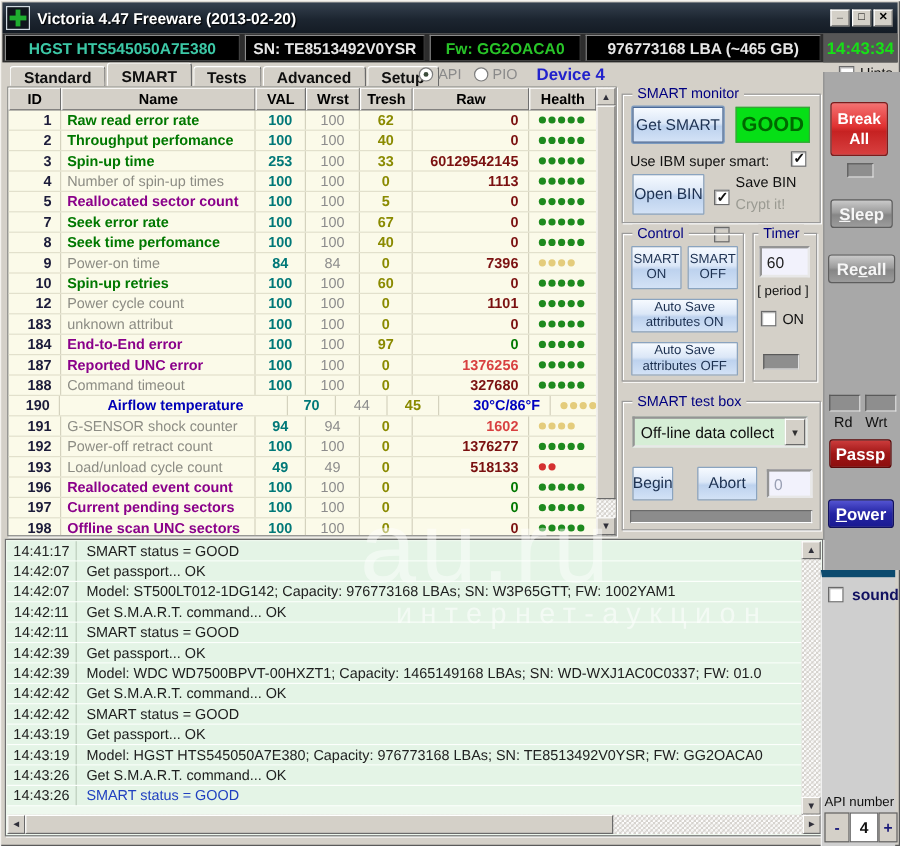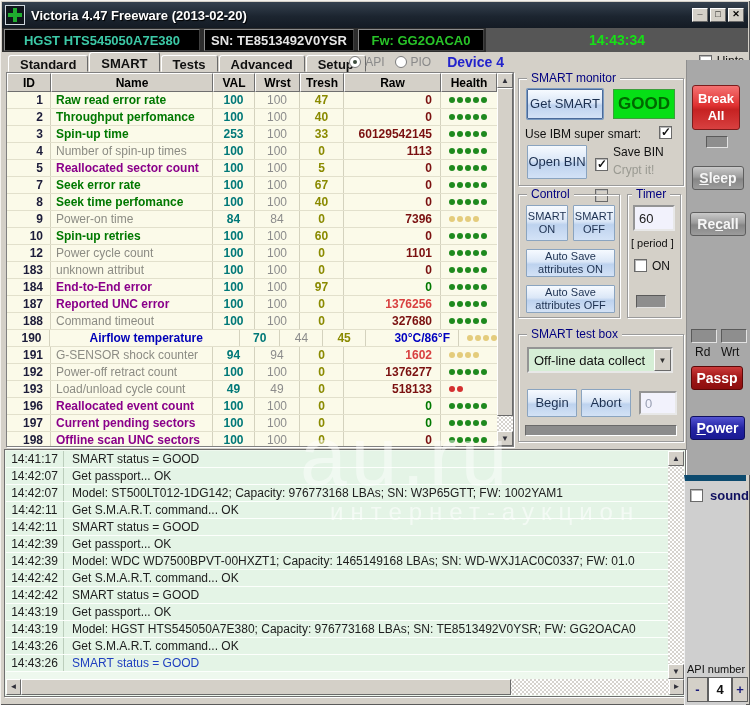--- a/index.html
+++ b/index.html
@@ -170,20 +170,21 @@
       <div class="tb-btn min"></div>
       <div class="tb-btn max"></div>
       <div class="tb-btn cls"></div>
     </div>
   </div>
 
   <div class="infobar abs">
     <div class="seg model">HGST HTS545050A7E380</div>
     <div class="seg serial">SN: TE8513492V0YSR</div>
     <div class="seg fw">Fw: GG2OACA0</div>
+    <div class="seg cap">976773168 LBA (~465 GB)</div>
     <div class="clockbox">14:43:34</div>
   </div>
 
   <div class="tabbar abs">
     <div id="tabs" style="display:flex;align-items:flex-end;padding-left:6px;">
         <div class="tab">Standard</div>
         <div class="tab active">SMART</div>
         <div class="tab">Tests</div>
         <div class="tab">Advanced</div>
         <div class="tab">Setup</div>
@@ -210,21 +211,21 @@
         <div class="th" style="width: 44px;">Tresh</div>
         <div class="th" style="width: 97px;">Raw</div>
         <div class="th" style="width: 56px;">Health</div>
       </div>
     <div class="trows" id="tbody">
         <div class="tr">
           <div class="td c-id">1</div>
           <div class="td c-name nc-green">Raw read error rate</div>
           <div class="td c-val val-teal">100</div>
           <div class="td c-wrst wrst-gray">100</div>
-          <div class="td c-tresh tresh-olive">47</div>
+          <div class="td c-tresh tresh-olive">62</div>
           <div class="td c-raw rc-maroon">0</div>
           <div class="td c-health">
             <span class="dot dc-green"></span>
             <span class="dot dc-green"></span>
             <span class="dot dc-green"></span>
             <span class="dot dc-green"></span>
             <span class="dot dc-green"></span>
           </div>
         </div>
         <div class="tr">
@@ -559,21 +560,21 @@
     <div class="small-label abs" style="left:24px;top:64px;">ON</div>
     <div class="led abs" style="left:8px;top:100px;width:30px;height:13px;"></div>
   </div>
 
   <div class="groupbox" style="left:518px;top:334px;width:166px;height:108px;">
     <div class="gb-label">SMART test box</div>
     <div class="ddown abs" style="left:8px;top:12px;width:146px;height:26px;">
       <div class="ddown-text">Off-line data collect</div>
       <div class="ddown-btn"></div>
     </div>
-    <div class="btn-xp abs" style="left:8px;top:54px;width:50px;height:28px;">Begin</div>
+    <div class="btn-xp abs" style="left:8px;top:54px;width:34px;height:28px;">Begin</div>
     <div class="btn-xp abs" style="left:62px;top:54px;width:50px;height:28px;">Abort</div>
     <div class="field dim abs" style="left:120px;top:56px;width:38px;height:24px;">0</div>
     <div class="progress abs" style="left:6px;top:90px;width:152px;height:11px;"></div>
   </div>
 
   <div class="sidebar abs">
     <div class="btn-red abs" style="left:5px;top:25px;width:48px;height:45px;">Break All</div>
     <div class="led abs" style="left:19px;top:76px;width:22px;height:12px;"></div>
     <div class="btn-gray abs" style="left:5px;top:106px;width:52px;height:24px;"><u>S</u>leep</div>
     <div class="btn-gray abs" style="left:3px;top:152px;width:56px;height:24px;">Re<u>c</u>all</div>

